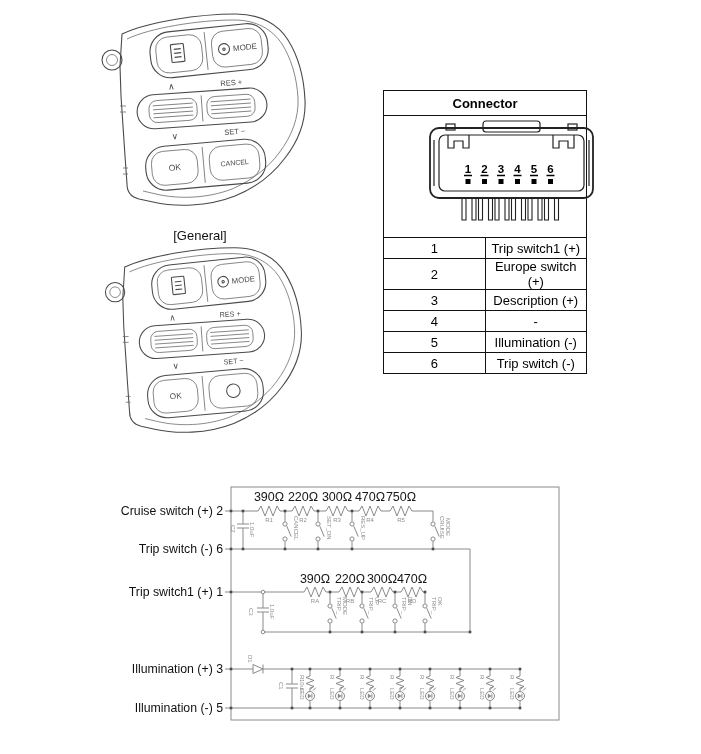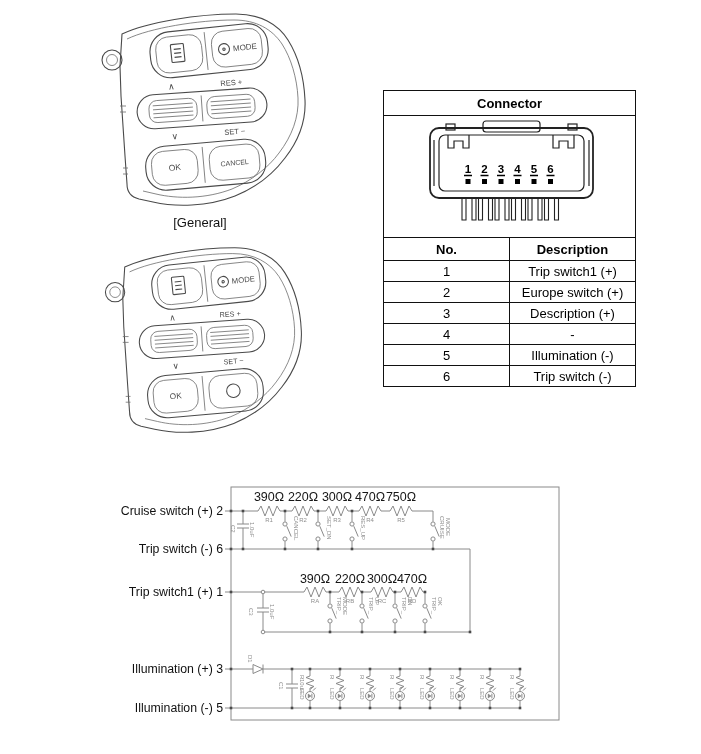--- a/index.html
+++ b/index.html
@@ -1,21 +1,21 @@
 <!DOCTYPE html>
 <html><head>
 <meta charset="utf-8">
 <style>
   html,body{margin:0;padding:0;background:#fff;}
   #page{position:relative;width:701px;height:754px;background:#fff;overflow:hidden;
         font-family:"Liberation Sans",sans-serif;color:#000;}
   .abs{position:absolute;}
-  .caption{text-align:center;font-size:13px;color:#111;margin-top:3px;}
+  .caption{text-align:center;font-size:13px;color:#111;margin-top:16px;}
   
-  table.conn{border-collapse:collapse;width:253px;table-layout:fixed;}
+  table.conn{border-collapse:collapse;width:204px;table-layout:fixed;}
   table.conn td,table.conn th{border:1px solid #111;font-size:13px;text-align:center;
         padding:0;height:20px;vertical-align:middle;}
   table.conn .title{font-weight:bold;height:24px;}
   table.conn .imgcell{height:120px;}
   table.conn th{font-weight:bold;height:22px;}
   td.noCol{width:57px;}
   svg text{font-family:"Liberation Sans",sans-serif;}
   .wire{stroke:#8a8a8a;stroke-width:1;fill:none;}
   .blk{stroke:#222;fill:none;}
   .pad{stroke:#4a4a4a;stroke-width:1.1;fill:none;}
@@ -168,24 +168,20 @@
             <path d="M78,82 v22 h4 v-22 M88,82 v22 h4 v-22"></path>
             <path d="M94.5,82 v22 h4 v-22 M104.5,82 v22 h4 v-22"></path>
             <path d="M111,82 v22 h4 v-22 M121,82 v22 h4 v-22"></path>
             <path d="M127.5,82 v22 h4 v-22 M137.5,82 v22 h4 v-22"></path>
             <path d="M144,82 v22 h4 v-22 M154,82 v22 h4 v-22"></path>
             <path d="M160.5,82 v22 h4 v-22 M170.5,82 v22 h4 v-22"></path>
           </g>
         </svg>
       </td>
           </tr>
-      <tr>
-        <th class="noCol">No.</th>
-        <th>Description</th>
-      </tr>
       <tr>
             <td class="noCol">1</td>
             <td>Trip switch1 (+)</td>
           </tr>
       <tr>
             <td class="noCol">2</td>
             <td>Europe switch (+)</td>
           </tr>
       <tr>
             <td class="noCol">3</td>

